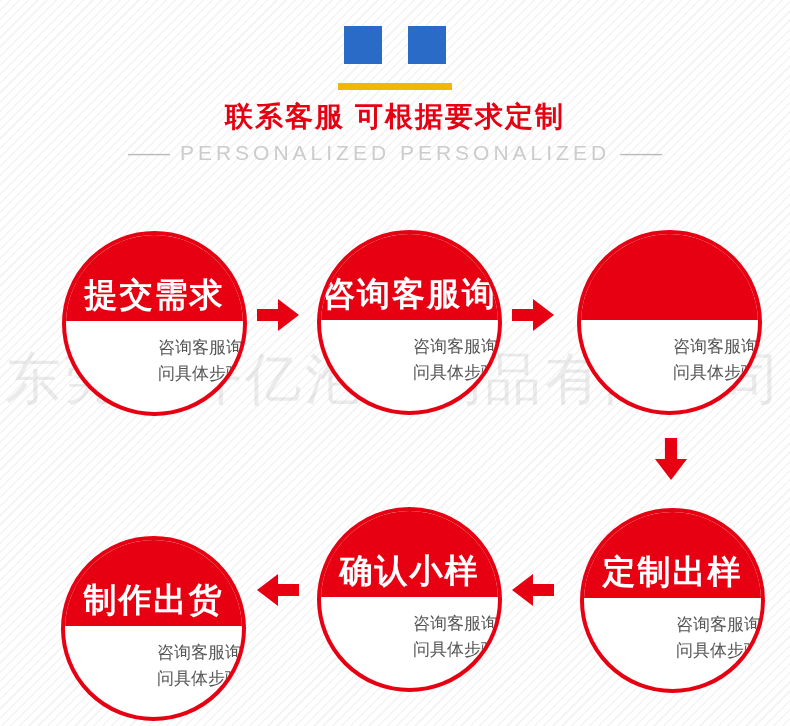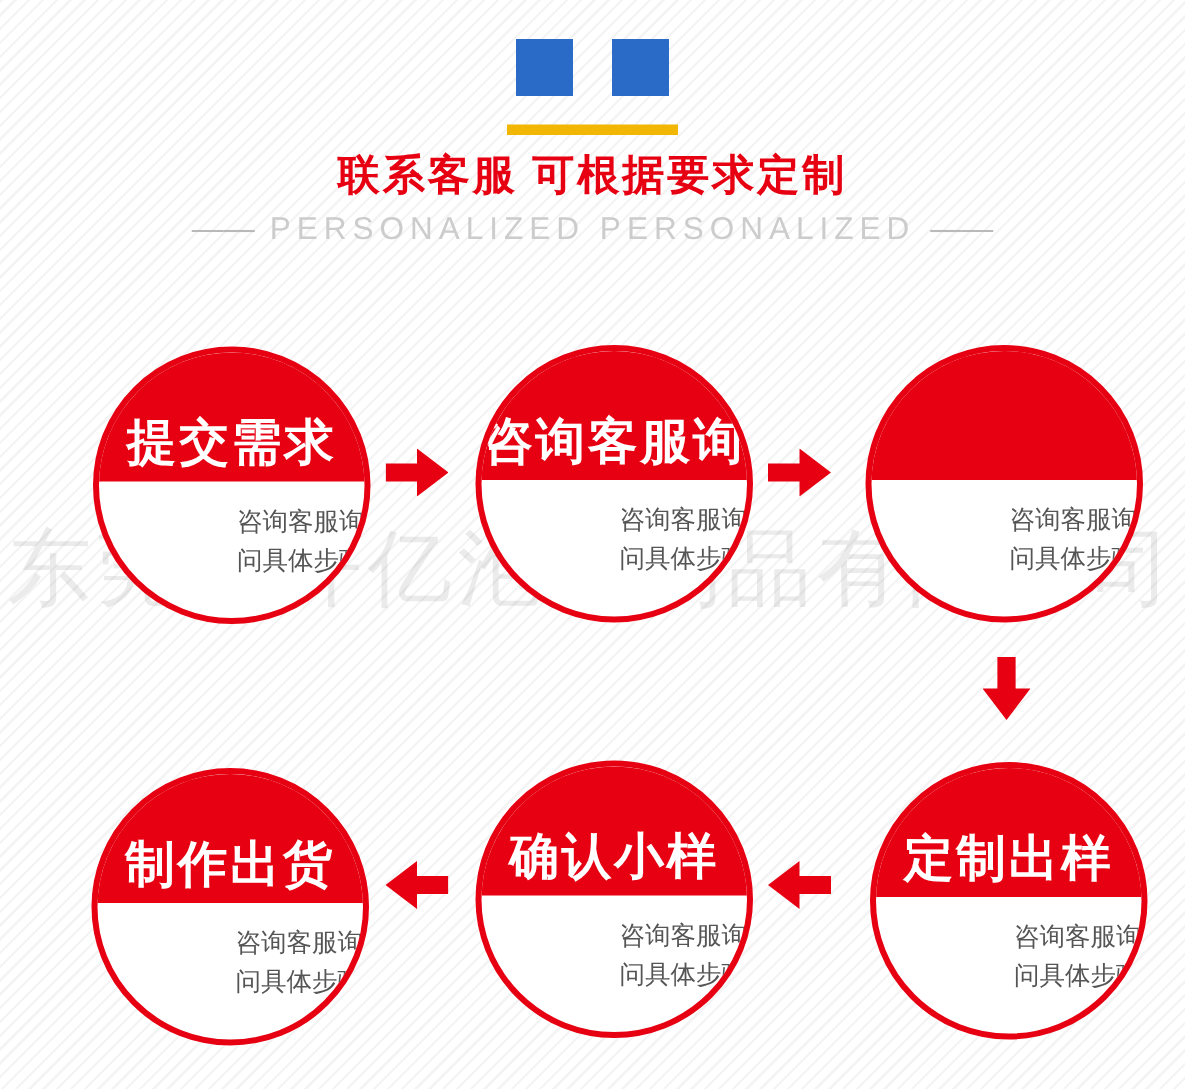--- a/index.html
+++ b/index.html
@@ -86,21 +86,21 @@
   }
   .circle .step-desc{
     position:absolute;top:100px;left:0;right:0;
     text-align:right;
     font-size:17px;line-height:1.55;
     color:#555555;
   }
   .c1{left:62px;top:231px;}
   .c2{left:317px;top:230px;}
   .c3{left:577px;top:230px;}
-  .c4{left:61px;top:512px;}
+  .c4{left:61px;top:536px;}
   .c5{left:317px;top:507px;}
   .c6{left:580px;top:508px;}
 
   
   .arrow{position:absolute;background:var(--red,#e60012);}
   .arrow-right{
     width:42px;height:32px;
     clip-path:polygon(0% 31%,50% 31%,50% 0%,100% 50%,50% 100%,50% 69%,0% 69%);
   }
   .arrow-left{

